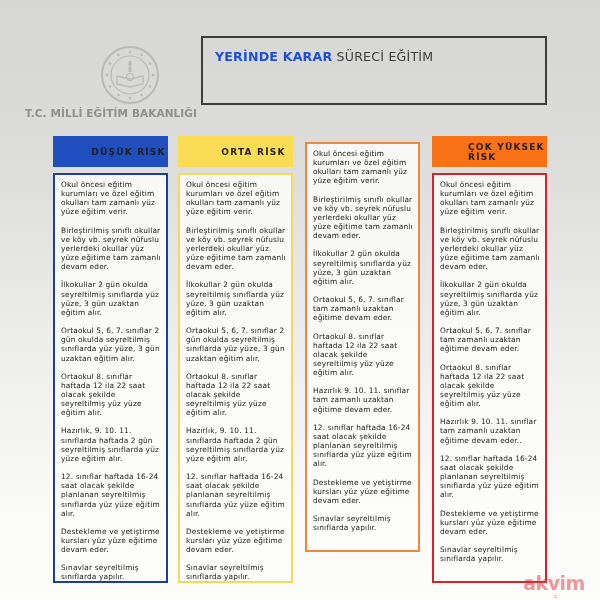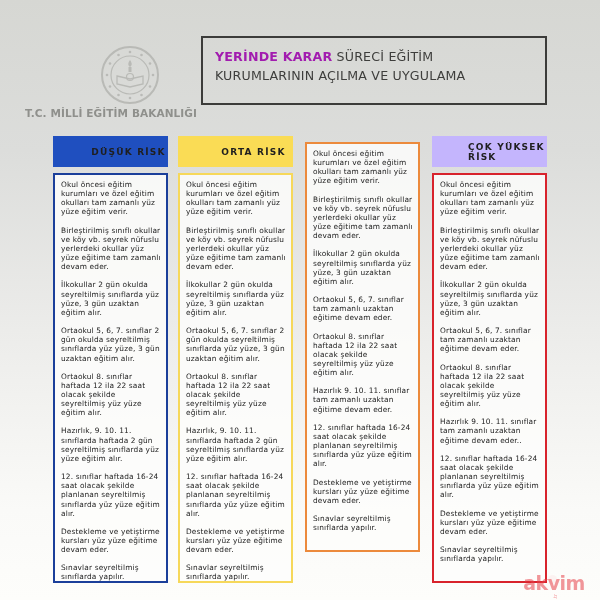--- a/index.html
+++ b/index.html
@@ -28,21 +28,21 @@
       white-space: nowrap;
     }
     .title-box {
       position: absolute; left: 201px; top: 36px; width: 346px; height: 69px;
       border: 2px solid #3c3c3a;
       padding: 9px 0 0 12px;
       font-family: "DejaVu Sans", sans-serif;
       font-size: 12.6px; line-height: 19px; color: #3e3e3c;
       letter-spacing: 0.2px;
     }
-    .title-box .bold { font-weight: bold; color: #a21caf; }
+    .title-box .bold { font-weight: bold; color: #1d4ed8; }
     .column {
       position: absolute; top: 136px; width: 115px;
     }
     .col-header {
       height: 31px; width: 115px;
       display: flex; align-items: center; justify-content: center;
       font-family: "DejaVu Sans", sans-serif; font-weight: bold;
       font-size: 9px; letter-spacing: 1.2px; color: #1f1f1f; padding-left: 36px;
     }
     .card {
@@ -58,21 +58,21 @@
     .col-low { left: 53px; }
     .col-low .col-header { background: #1f4fbf; }
     .col-low .card { border: 2.5px solid #1b3f9a; }
     .col-mid { left: 178px; border-radius: 15px; }
     .col-mid .col-header { background: #fadc55; }
     .col-mid .card { border: 2.5px solid #f6d85a; }
     .col-high { left: 305px; }
     .col-high .col-header { background: #f5903e; }
     .col-high .card { border: 2.5px solid #ec8a3c; }
     .col-vhigh { left: 432px; }
-    .col-vhigh .col-header { background: #c4b5fd; }
+    .col-vhigh .col-header { background: #f97316; }
     .col-vhigh .card { border: 2.5px solid #d8232c; }
     .watermark {
       position: absolute; left: 508px; top: 572px; width: 92px; height: 28px;
       display: flex; align-items: center; flex-direction: column;
     }
     .wm-flag {
       width: 20px; height: 16px; background: #e8424a; opacity: 0.55;
       position: relative; margin-right: 1px;
     }
     .wm-flag::after {
@@ -113,21 +113,20 @@
       <rect x="25.5" y="19" width="3" height="5" fill="#b9bab6"></rect>
       <path d="M14 28 L27 31 L40 28 L40 36 L27 39 L14 36 Z" fill="none" stroke="#b9bab6" stroke-width="1.3"></path>
       <circle cx="27" cy="29" r="3.5" fill="none" stroke="#b9bab6" stroke-width="1.2"></circle>
     </svg>
   </div>
   <div class="ministry-name">T.C. MİLLİ EĞİTİM BAKANLIĞI</div>
 </div>
 
 <div class="title-box">
   <div><span class="bold">YERİNDE KARAR</span><span> SÜRECİ EĞİTİM</span></div>
-  <div>KURUMLARININ AÇILMA VE UYGULAMA</div>
 </div>
 
 <div class="column col-low">
   <div class="col-header">DÜŞÜK RİSK</div>
   <div class="card">
     <p>Okul öncesi eğitim kurumları ve özel eğitim okulları tam zamanlı yüz yüze eğitim verir.</p>
     <p>Birleştirilmiş sınıflı okullar ve köy vb. seyrek nüfuslu yerlerdeki okullar yüz yüze eğitime tam zamanlı devam eder.</p>
     <p>İlkokullar 2 gün okulda seyreltilmiş sınıflarda yüz yüze, 3 gün uzaktan eğitim alır.</p>
     <p>Ortaokul 5, 6, 7. sınıflar 2 gün okulda seyreltilmiş sınıflarda yüz yüze, 3 gün uzaktan eğitim alır.</p>
     <p>Ortaokul 8. sınıflar haftada 12 ila 22 saat olacak şekilde seyreltilmiş yüz yüze eğitim alır.</p>

